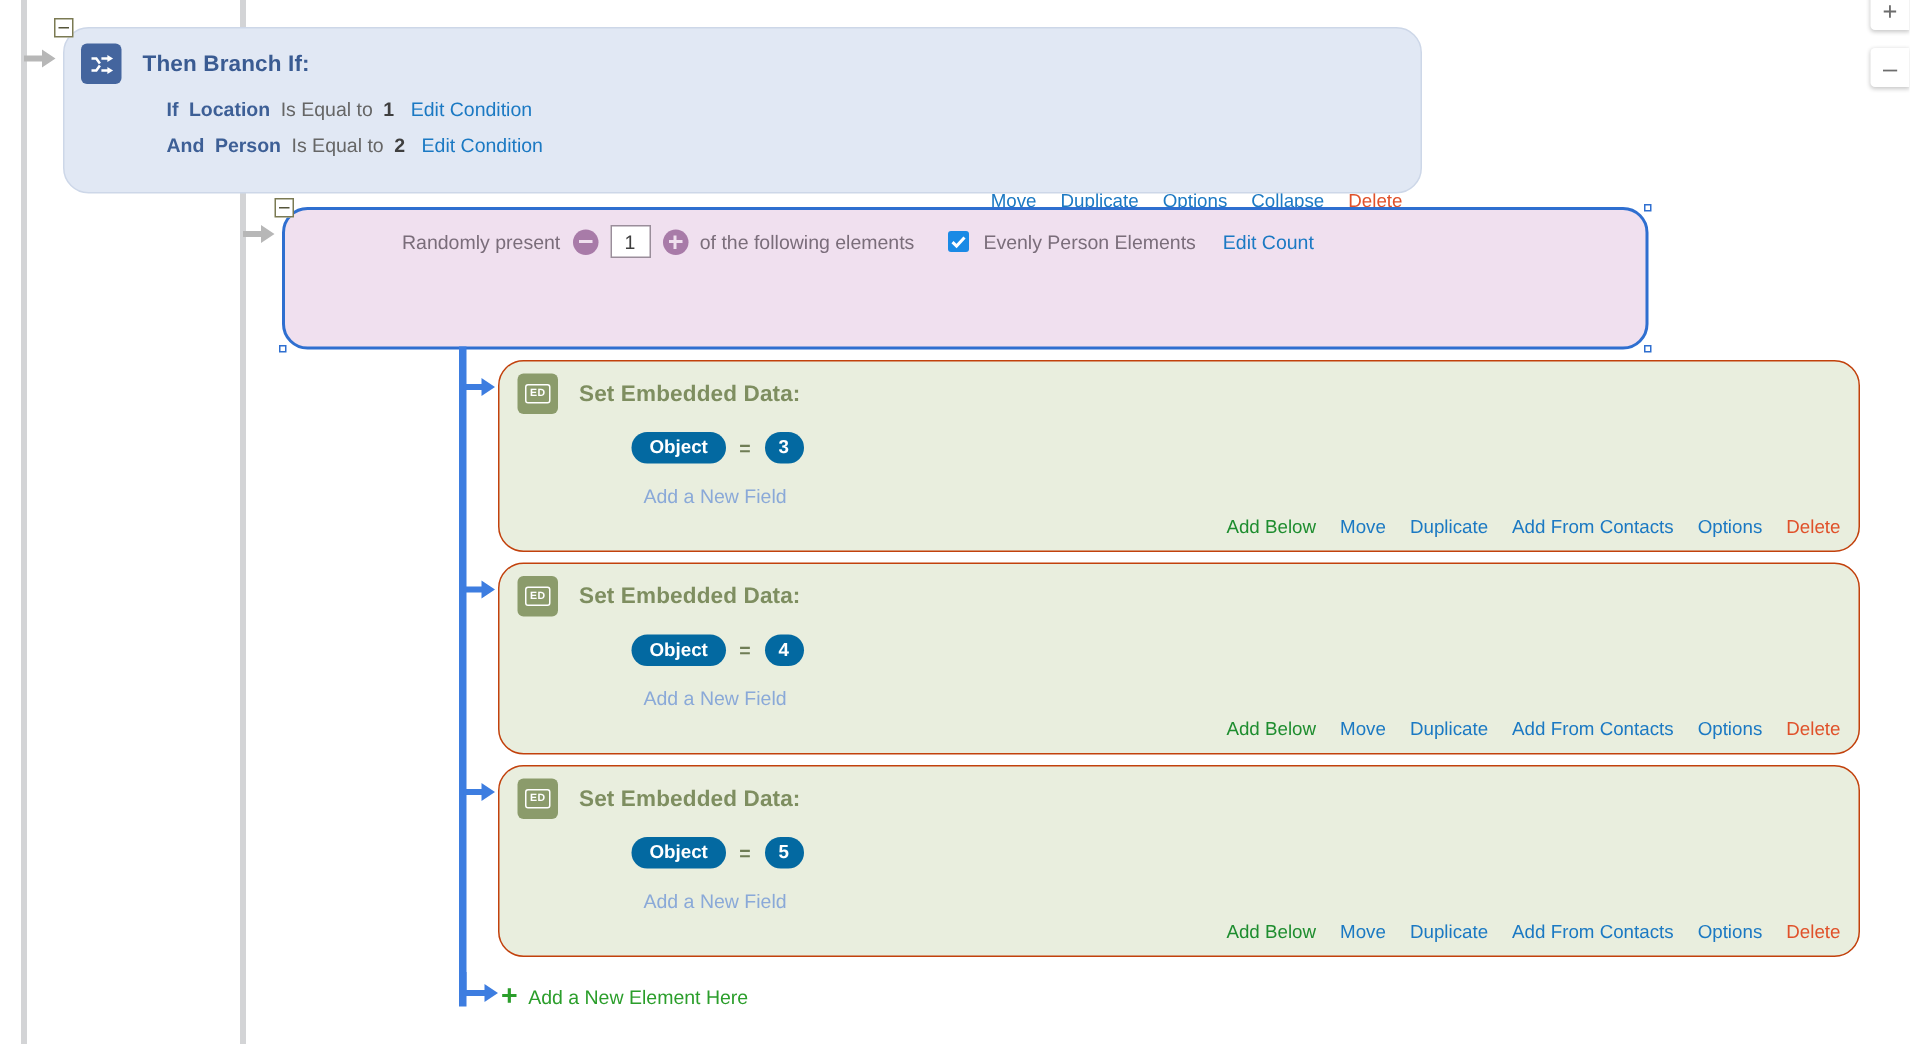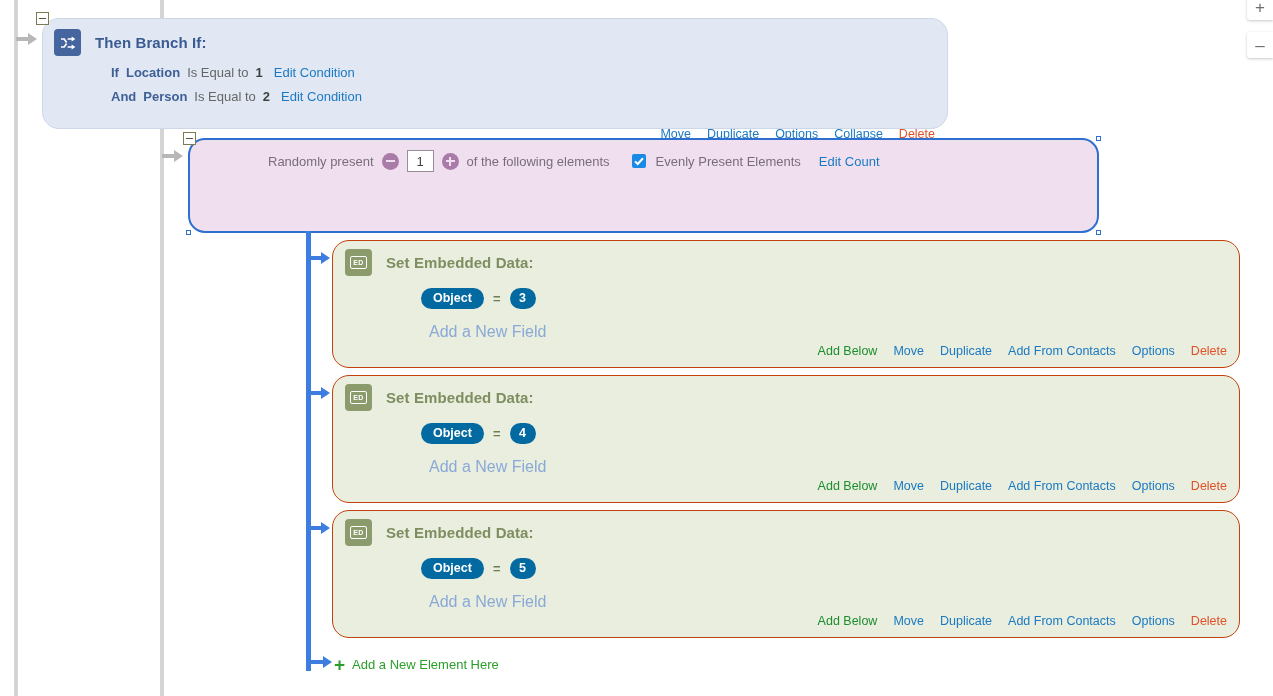--- a/index.html
+++ b/index.html
@@ -122,21 +122,21 @@
     box-sizing:border-box;
   }
   .pill-row{margin-left:88px;margin-top:12px;display:flex;align-items:center;gap:9px;}
   .pill{
     background:#0369a1;color:#ffffff;border-radius:11px;
     padding:3px 12px 4px;font-size:12.5px;font-weight:bold;
     display:inline-block;
   }
   .pill.val{padding:3px 9px 4px;min-width:8px;text-align:center;}
   .eq{color:#6f7d55;font-weight:bold;font-size:13px;}
-  .add-field{margin-left:96px;margin-top:14px;color:#8aa9d8;font-size:16px;cursor:pointer;}
+  .add-field{margin-left:96px;margin-top:14px;color:#8aa9d8;font-size:13px;cursor:pointer;}
 
   
   .add-elem{
     position:absolute;left:334px;top:655px;
     display:flex;align-items:center;gap:7px;
     color:#2b9e2b;font-size:13px;cursor:pointer;
   }
   .add-elem .plus-glyph{font-size:19px;line-height:1;font-weight:bold;}
 
   
@@ -223,21 +223,21 @@
       <input class="count-input" type="text" value="1" style="">
       <span class="step-btn plus">
           <i></i>
         </span>
       <span>of the following elements</span>
       <span class="chk">
         <svg width="10" height="9" viewBox="0 0 10 9">
             <path d="M1 4.4 3.7 7 9 1.3" stroke="#fff" stroke-width="2" fill="none"></path>
           </svg>
       </span>
-      <span class="chk-label">Evenly Present Elements</span>
+      <span class="chk-label">Evenly Person Elements</span>
       <span class="lnk-blue" style="margin-left:10px;cursor:pointer;text-align:center;">Edit Count</span>
     </div>
 
     <div class="actions">
       <span class="lnk-green">Add Below</span>
       <span class="lnk-blue">Move</span>
       <span class="lnk-blue">Duplicate</span>
       <span class="lnk-blue">Collapse</span>
       <span class="lnk-red">Delete</span>
     </div>

